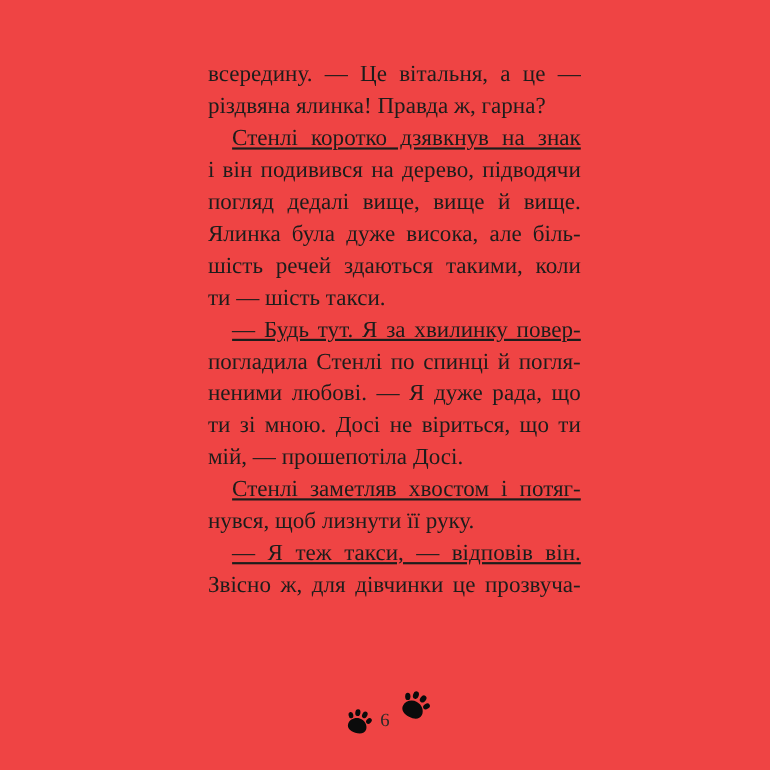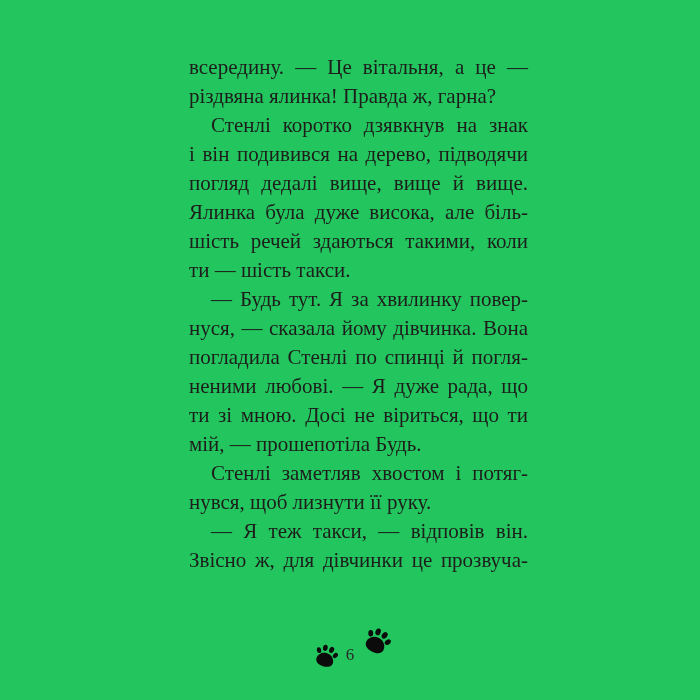--- a/index.html
+++ b/index.html
@@ -3,21 +3,21 @@
 <meta charset="utf-8">
 <style>
   html, body {
     margin: 0;
     padding: 0;
   }
   .page {
     position: relative;
     width: 700px;
     height: 700px;
-    background: #22c55e;
+    background: #ef4444;
     overflow: hidden;
     font-family: "Liberation Serif", "DejaVu Serif", serif;
   }
   .text-block {
     position: absolute;
     left: 189px;
     top: 53px;
     width: 339px;
     color: #1d1d1b;
     font-size: 21px;
@@ -28,20 +28,21 @@
     text-align: justify;
     text-align-last: justify;
     white-space: normal;
   }
   .line.endp {
     text-align: right;
     text-align-last: left;
   }
   .line.indent {
     padding-left: 22px;
+    text-decoration: underline;
   }
   .footer-number {
     position: absolute;
     left: 336px;
     top: 644px;
     width: 28px;
     text-align: center;
     font-size: 17px;
     line-height: 22px;
     color: #2a2a28;
@@ -77,25 +78,24 @@
   <div class="text-block">
     <div class="line">всередину. — Це вітальня, а це —</div>
     <div class="line endp">різдвяна ялинка! Правда ж, гарна?</div>
     <div class="line indent">Стенлі коротко дзявкнув на знак</div>
     <div class="line">і він подивився на дерево, підводячи</div>
     <div class="line">погляд дедалі вище, вище й вище.</div>
     <div class="line">Ялинка була дуже висока, але біль-</div>
     <div class="line">шість речей здаються такими, коли</div>
     <div class="line endp">ти — шість такси.</div>
     <div class="line indent">— Будь тут. Я за хвилинку повер-</div>
-    <div class="line">нуся, — сказала йому дівчинка. Вона</div>
     <div class="line">погладила Стенлі по спинці й погля-</div>
     <div class="line">неними любові. — Я дуже рада, що</div>
     <div class="line">ти зі мною. Досі не віриться, що ти</div>
-    <div class="line endp">мій, — прошепотіла Будь.</div>
+    <div class="line endp">мій, — прошепотіла Досі.</div>
     <div class="line indent">Стенлі заметляв хвостом і потяг-</div>
     <div class="line endp">нувся, щоб лизнути її руку.</div>
     <div class="line indent">— Я теж такси, — відповів він.</div>
     <div class="line">Звісно ж, для дівчинки це прозвуча-</div>
   </div>
 
   <span class="paw paw-left">
     <svg viewBox="0 0 64 64" xmlns="http://www.w3.org/2000/svg" fill="#0b0b0b">
       <ellipse cx="10" cy="26" rx="5.5" ry="7.5" transform="rotate(-28 10 26)"></ellipse>
       <ellipse cx="23.5" cy="15.5" rx="6" ry="8" transform="rotate(-10 23.5 15.5)"></ellipse>

